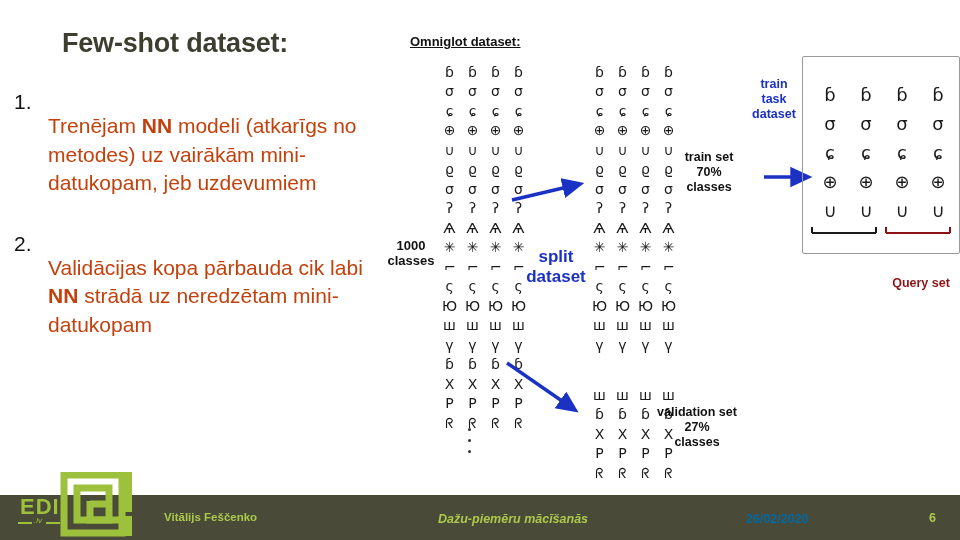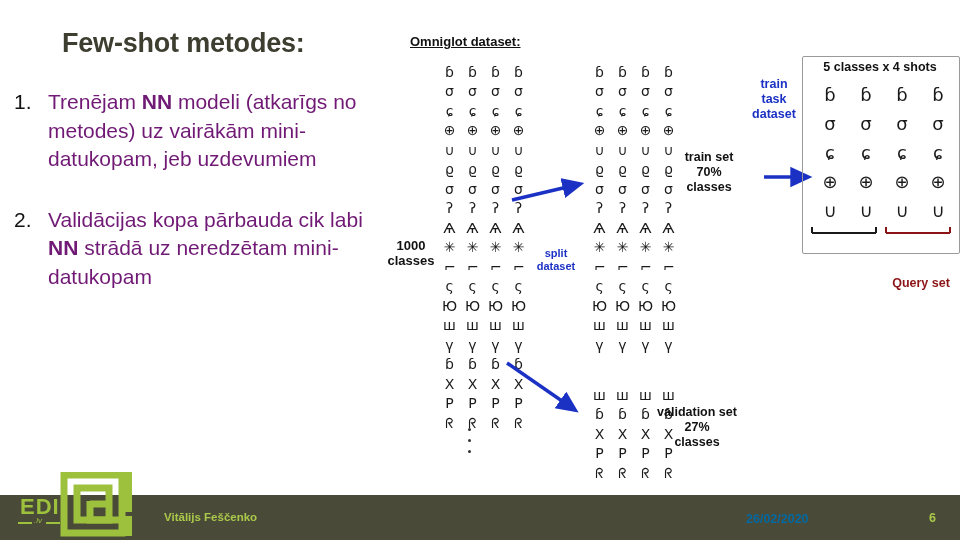--- a/index.html
+++ b/index.html
@@ -16,21 +16,21 @@
   .title{
     position:absolute;left:62px;top:28px;
     font-size:27px;font-weight:bold;color:#3d3d30;
     letter-spacing:-0.2px;white-space:nowrap;
   }
 
   
   .bullets{position:absolute;left:14px;top:88px;width:372px;}
   .bullet{display:flex;align-items:flex-start;margin-bottom:26px;}
   .bnum{width:34px;flex:0 0 34px;font-size:21px;color:#111;line-height:1.36;}
-  .btext{font-size:21px;color:#701a75;line-height:1.36;}
+  .btext{font-size:21px;color:#c2410c;line-height:1.36;margin-top:24px;}
   .btext b{font-weight:bold;}
 
   
   .diagram{position:absolute;left:0;top:0;width:960px;height:495px;}
   .lbl{position:absolute;font-weight:bold;line-height:1.18;}
   .lbl-black{color:#111;}
   .lbl-blue{color:#1b31c4;}
   .lbl-red{color:#8c1416;margin-top:40px;}
   .lbl-dark{color:#262626;}
   .center{text-align:center;}
@@ -100,21 +100,21 @@
     position:absolute;left:22px;top:44px;font-size:8px;color:#9dc13c;
     font-style:italic;
   }
   .logo-rule{position:absolute;background:#9dc13c;height:1.5px;}
 </style>
 </head>
 <body>
 
 <div class="slide">
 
-  <div class="title">Few-shot metodes:</div>
+  <div class="title">Few-shot dataset:</div>
 
   <div class="bullets">
     <div class="bullet">
       <div class="bnum">1.</div>
       <div class="btext"><span>Trenējam </span><b>NN</b><span> modeli (atkarīgs no metodes) uz vairākām mini-datukopam, jeb uzdevumiem</span></div>
     </div>
     <div class="bullet" style="margin-top:32px;">
       <div class="bnum">2.</div>
       <div class="btext"><span>Validācijas kopa pārbauda cik labi </span><b>NN</b><span> strādā uz neredzētam mini-datukopam</span></div>
     </div>
@@ -207,21 +207,21 @@
       <i></i>
       <i></i>
       <i></i>
     </div>
 
     <div class="lbl lbl-black center" style="left:378px;top:238px;width:66px;font-size:13px;">
       <div>1000</div>
       <div>classes</div>
     </div>
 
-    <div class="lbl lbl-blue center" style="left:520px;top:247px;width:72px;font-size:11px;">
+    <div class="lbl lbl-blue center" style="left:520px;top:247px;width:72px;font-size:17px;">
       <div>split</div>
       <div>dataset</div>
     </div>
 
     <svg class="arrow" style="left:510px;top:160px;width:90px;height:50px;" viewBox="0 0 90 50">
       <defs>
         <marker id="ah1" markerWidth="7" markerHeight="7" refX="5.2" refY="3" orient="auto">
           <path d="M0,0 L6.5,3 L0,6 z" fill="#1b31c4"></path>
         </marker>
       </defs>
@@ -345,21 +345,20 @@
     </svg>
 
     <div class="lbl lbl-blue center" style="left:743px;top:77px;width:62px;font-size:12.5px;">
       <div>train</div>
       <div>task</div>
       <div>dataset</div>
     </div>
 
     <div class="panel" style="left:802px;top:56px;width:156px;height:196px;"></div>
 
-    <div class="lbl lbl-black center" style="left:800px;top:60px;width:160px;font-size:12.5px;">5 classes x 4 shots</div>
 
     <div class="grid" id="grid-task" style="left: 812px; top: 80px; grid-template-columns: repeat(4, 36px); grid-auto-rows: 29px;">
         <div class="gcell" style="font-size: 18px; color: rgb(26, 26, 26);">ɓ</div>
         <div class="gcell" style="font-size: 18px; color: rgb(26, 26, 26);">ɓ</div>
         <div class="gcell" style="font-size: 18px; color: rgb(26, 26, 26);">ɓ</div>
         <div class="gcell" style="font-size: 18px; color: rgb(26, 26, 26);">ɓ</div>
         <div class="gcell" style="font-size: 18px; color: rgb(26, 26, 26);">σ</div>
         <div class="gcell" style="font-size: 18px; color: rgb(26, 26, 26);">σ</div>
         <div class="gcell" style="font-size: 18px; color: rgb(26, 26, 26);">σ</div>
         <div class="gcell" style="font-size: 18px; color: rgb(26, 26, 26);">σ</div>
@@ -403,16 +402,17 @@
       <rect x="112" y="0" width="8" height="40" fill="#9dc13c"></rect>
       <rect x="112" y="44" width="8" height="20" fill="#9dc13c"></rect>
     </svg>
     <div class="logo-edi">EDI</div>
     <div class="logo-lv">.lv</div>
     <div class="logo-rule" style="left:6px;top:50px;width:14px;"></div>
     <div class="logo-rule" style="left:34px;top:50px;width:14px;"></div>
   </div>
 
   <div class="footer-name">Vitālijs Feščenko</div>
+  <div class="footer-topic">Dažu-piemēru mācīšanās</div>
   <div class="footer-date">26/02/2020</div>
   <div class="footer-page">6</div>
 
 </div>
 
 </body></html>

